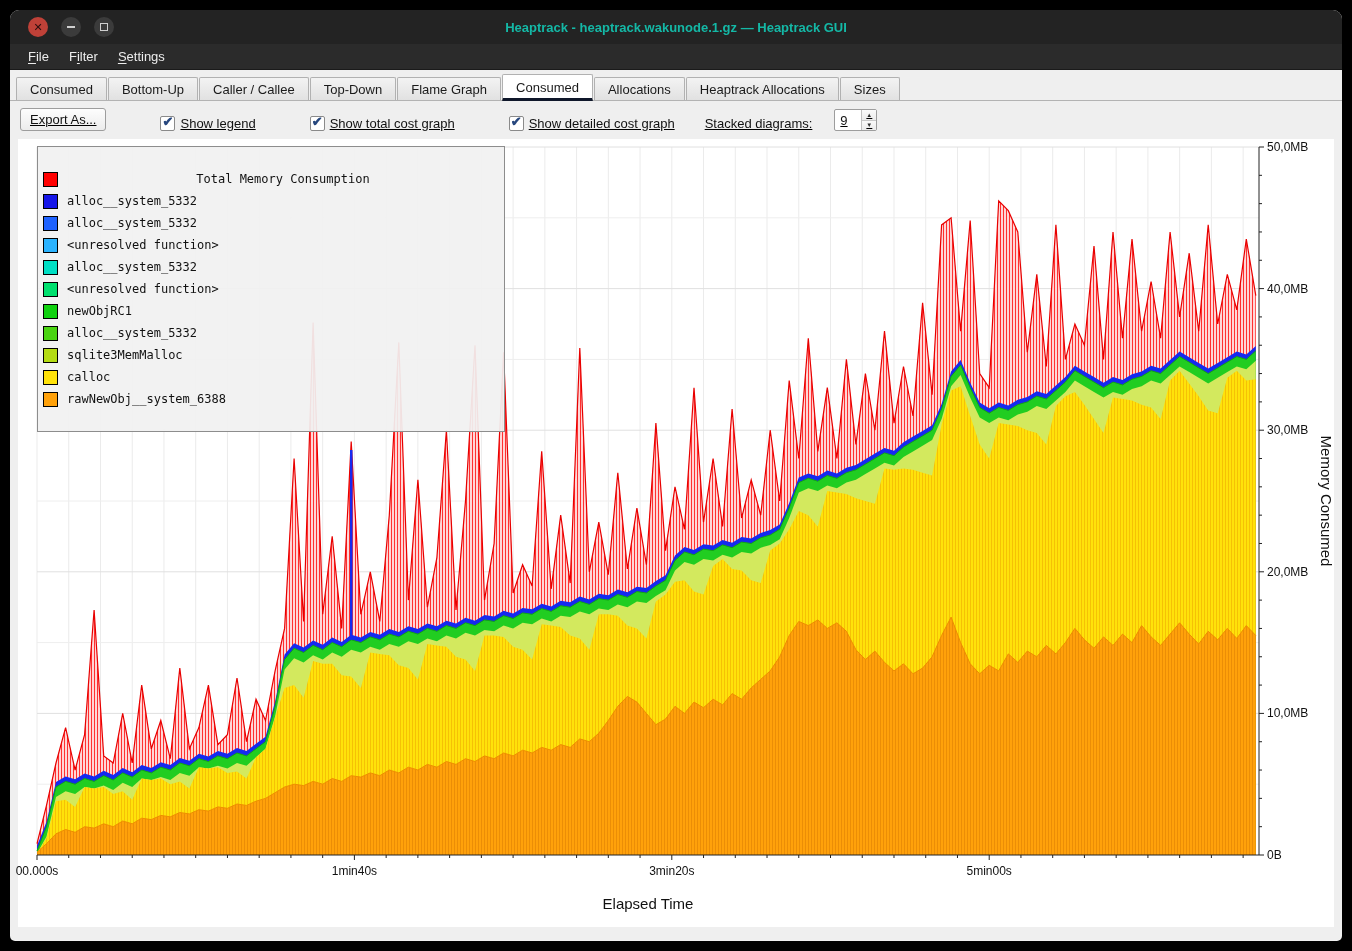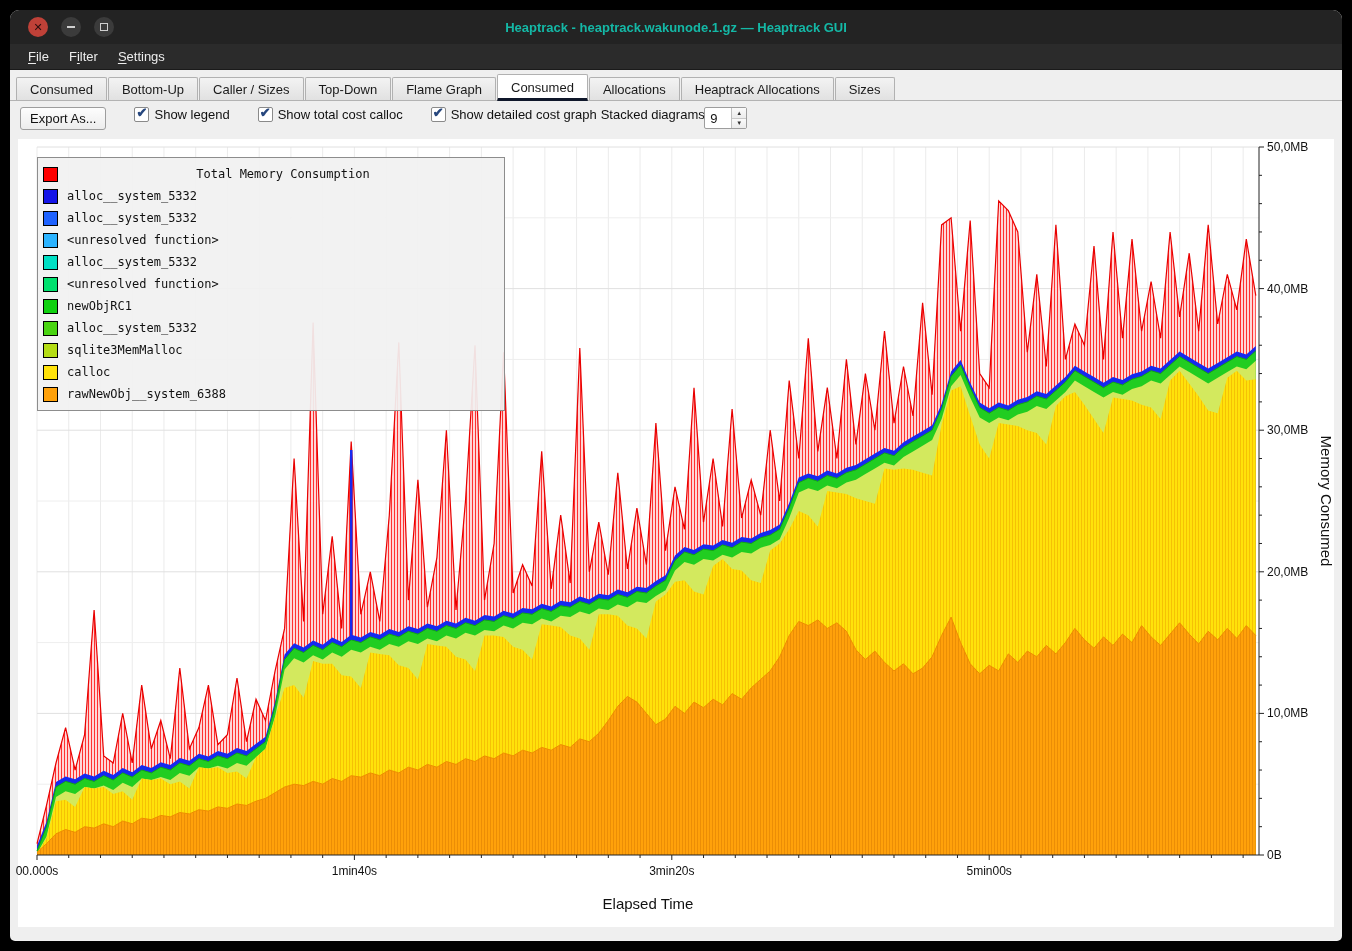--- a/index.html
+++ b/index.html
@@ -20,36 +20,36 @@
   .menubar { height:26px; background:#2b2b2b; display:flex; align-items:center; padding-left:8px; border-bottom:1px solid #1a1a1a; flex-shrink:0; }
   .menu-item { color:#ececec; font-size:13px; padding:3px 10px; cursor:default; }
   .menu-item u { text-underline-offset:2px; }
 
   
   .tabbar { display:flex; align-items:flex-end; padding:4px 0 0 6px; border-bottom:1px solid #b3b3b3; background:#efefef; flex-shrink:0; }
   .tab { font-size:13px; color:#1a1a1a; padding:0 13px; height:23px; line-height:23px; background:linear-gradient(#f3f3f3,#e1e1e1); border:1px solid #b1b1b1; border-bottom:none; margin-right:1px; border-radius:2px 2px 0 0; cursor:default; white-space:nowrap; }
   .tab.active { height:27px; line-height:26px; background:#ffffff; margin-bottom:-1px; border-bottom:3px solid #0f172a; }
 
   
-  .toolbar { display:flex; align-items:flex-start; gap:4px; padding:6px 10px; height:36px; flex-shrink:0; }
+  .toolbar { display:flex; align-items:flex-end; gap:30px; padding:6px 10px; height:36px; flex-shrink:0;text-decoration:underline; }
   .btn { font-family:"Liberation Sans", sans-serif; font-size:13px; color:#111; padding:3px 9px; background:linear-gradient(#fdfdfd,#ececec); border:1px solid #9d9d9d; border-radius:3px; cursor:default; }
   .checkbox { display:flex; align-items:center; gap:5px; font-size:13px; color:#111; cursor:default;padding-left:24px; }
   .cb-box { width:15px; height:15px; background:#fff; border:1px solid #8a8a8a; border-radius:2px; position:relative; display:inline-block; }
   .cb-box.checked::after { content:"\2714"; position:absolute; left:1px; top:-3px; font-size:13px; color:#27477e; font-weight:bold; }
   .spin-label { font-size:13px; color:#111; }
   .spinbox { display:flex; background:#fff; border:1px solid #9d9d9d; border-radius:2px; height:22px; margin-left:-8px; }
   .spin-value { width:26px; font-size:13px; color:#111; display:flex; align-items:center; padding-left:5px; }
   .spin-arrows { display:flex; flex-direction:column; border-left:1px solid #c0c0c0; width:15px; }
   .spin-arrows span { flex:1; font-size:6px; color:#333; display:flex; align-items:center; justify-content:center; background:linear-gradient(#fafafa,#ebebeb); cursor:default; }
   .spin-arrows span:first-child { border-bottom:1px solid #c8c8c8; }
 
   
   .chartwrap { position:relative; margin:2px 8px 0 8px; background:#ffffff; height:788px; flex-shrink:0; }
   .chartwrap svg { display:block; overflow:visible; }
-  .legend { position:absolute; left:19px; top:18px; width:468px; background:rgba(241,241,241,0.93); border:1px solid #8d8d8d; font-family:"DejaVu Sans Mono", monospace; font-size:12px; color:#111; padding:5px 5px; }
+  .legend { position:absolute; left:19px; top:7px; width:468px; background:rgba(241,241,241,0.93); border:1px solid #8d8d8d; font-family:"DejaVu Sans Mono", monospace; font-size:12px; color:#111; padding:21px 5px; }
   .lg-row { display:flex; align-items:center; gap:9px; height:22px; }
   .lg-swatch { width:15px; height:15px; border:1px solid #000; flex-shrink:0; }
   .lg-title-text { flex:1; text-align:center; }
 </style>
 </head>
 <body>
 
 <div class="window">
 
   <div class="titlebar">
@@ -67,38 +67,38 @@
 
   <div class="menubar" id="menubar">
       <span class="menu-item"><u>F</u>ile</span>
       <span class="menu-item">F<u>i</u>lter</span>
       <span class="menu-item"><u>S</u>ettings</span>
     </div>
 
   <div class="tabbar" id="tabbar">
       <div class="tab">Consumed</div>
       <div class="tab">Bottom-Up</div>
-      <div class="tab">Caller / Sizes</div>
+      <div class="tab">Caller / Callee</div>
       <div class="tab">Top-Down</div>
       <div class="tab">Flame Graph</div>
       <div class="tab active">Consumed</div>
       <div class="tab">Allocations</div>
       <div class="tab">Heaptrack Allocations</div>
       <div class="tab">Sizes</div>
     </div>
 
   <div class="toolbar">
     <button class="btn">Export As...</button>
     <label class="checkbox">
       <span class="cb-box checked"></span>
       <span>Show legend</span>
     </label>
     <label class="checkbox">
       <span class="cb-box checked"></span>
-      <span>Show total cost calloc</span>
+      <span>Show total cost graph</span>
     </label>
     <label class="checkbox">
       <span class="cb-box checked"></span>
       <span>Show detailed cost graph</span>
     </label>
     <span class="spin-label">Stacked diagrams:</span>
     <div class="spinbox">
       <span class="spin-value">9</span>
       <span class="spin-arrows">
         <span>▲</span>

